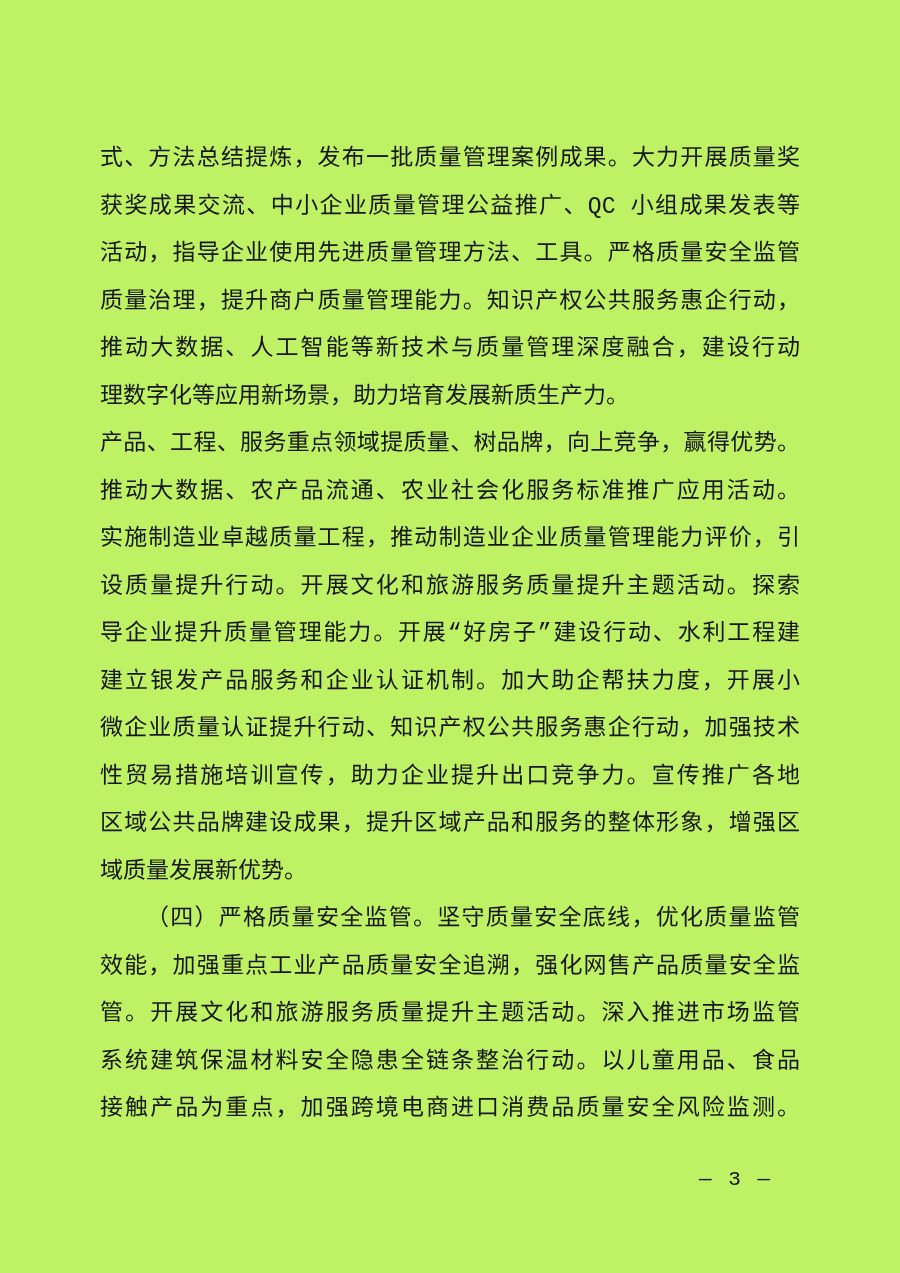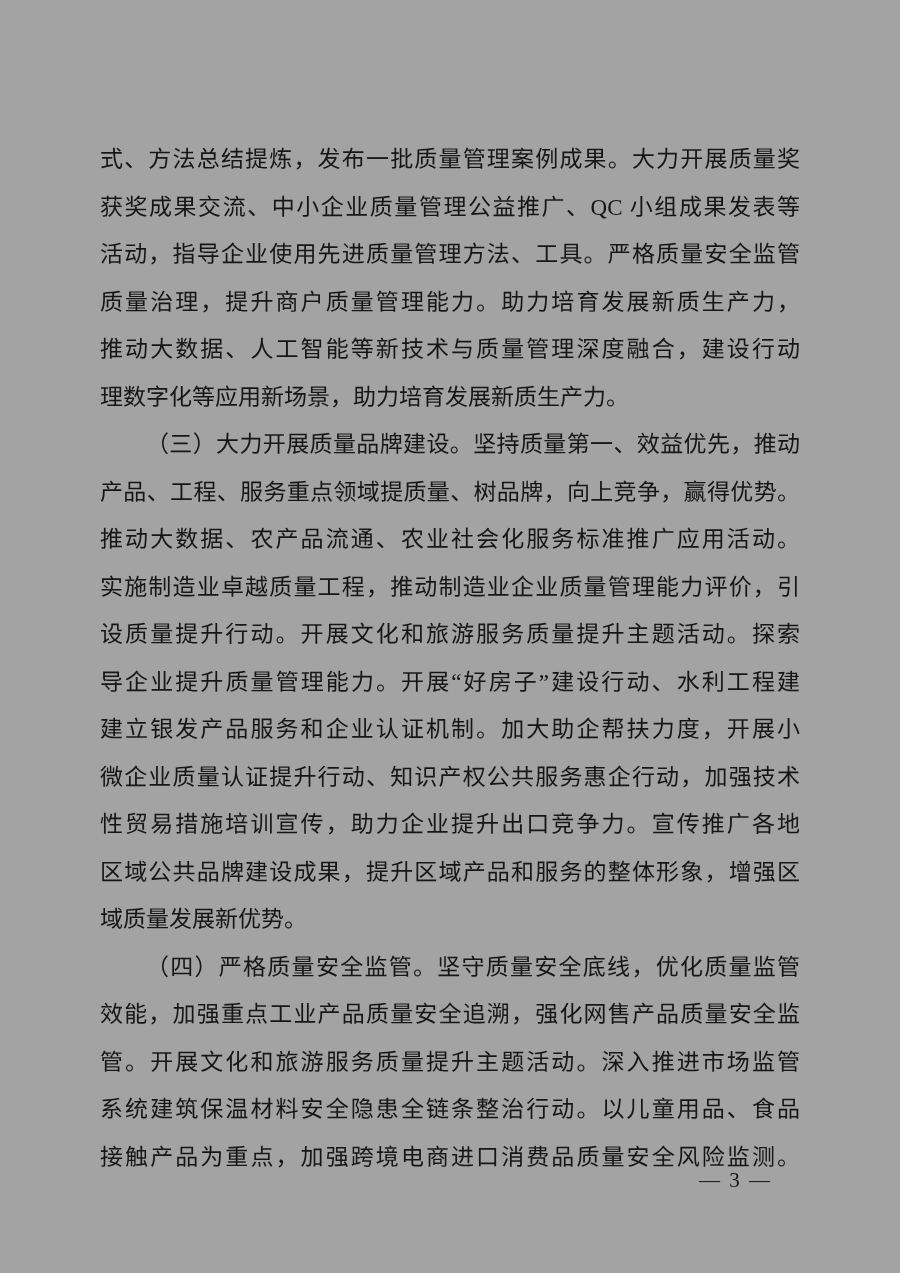--- a/index.html
+++ b/index.html
@@ -9,23 +9,24 @@
   body {
     width: 900px;
     height: 1273px;
     background: #ffffff;
     font-family: "Liberation Serif", "DejaVu Serif", serif;
   }
   .doc-page {
     position: relative;
     width: 900px;
     height: 1273px;
-    background: #a3a3a3;
+    background: #bef264;
     color: #161616;
     overflow: hidden;
+    font-family: Liberation Mono, monospace;
   }
   .text-block {
     position: absolute;
     left: 100px;
     top: 136px;
     width: 700px;
   }
   .line {
     height: 47.5px;
     line-height: 47.5px;
@@ -55,24 +56,23 @@
   }
 </style>
 </head>
 <body>
 
 <div class="doc-page">
   <div class="text-block">
     <div class="line">式、方法总结提炼，发布一批质量管理案例成果。大力开展质量奖</div>
     <div class="line">获奖成果交流、中小企业质量管理公益推广、QC 小组成果发表等</div>
     <div class="line">活动，指导企业使用先进质量管理方法、工具。严格质量安全监管</div>
-    <div class="line">质量治理，提升商户质量管理能力。助力培育发展新质生产力，</div>
+    <div class="line">质量治理，提升商户质量管理能力。知识产权公共服务惠企行动，</div>
     <div class="line">推动大数据、人工智能等新技术与质量管理深度融合，建设行动</div>
     <div class="line para-end">理数字化等应用新场景，助力培育发展新质生产力。</div>
-    <div class="line indent">（三）大力开展质量品牌建设。坚持质量第一、效益优先，推动</div>
     <div class="line">产品、工程、服务重点领域提质量、树品牌，向上竞争，赢得优势。</div>
     <div class="line">推动大数据、农产品流通、农业社会化服务标准推广应用活动。</div>
     <div class="line">实施制造业卓越质量工程，推动制造业企业质量管理能力评价，引</div>
     <div class="line">设质量提升行动。开展文化和旅游服务质量提升主题活动。探索</div>
     <div class="line">导企业提升质量管理能力。开展“好房子”建设行动、水利工程建</div>
     <div class="line">建立银发产品服务和企业认证机制。加大助企帮扶力度，开展小</div>
     <div class="line">微企业质量认证提升行动、知识产权公共服务惠企行动，加强技术</div>
     <div class="line">性贸易措施培训宣传，助力企业提升出口竞争力。宣传推广各地</div>
     <div class="line">区域公共品牌建设成果，提升区域产品和服务的整体形象，增强区</div>
     <div class="line para-end">域质量发展新优势。</div>

